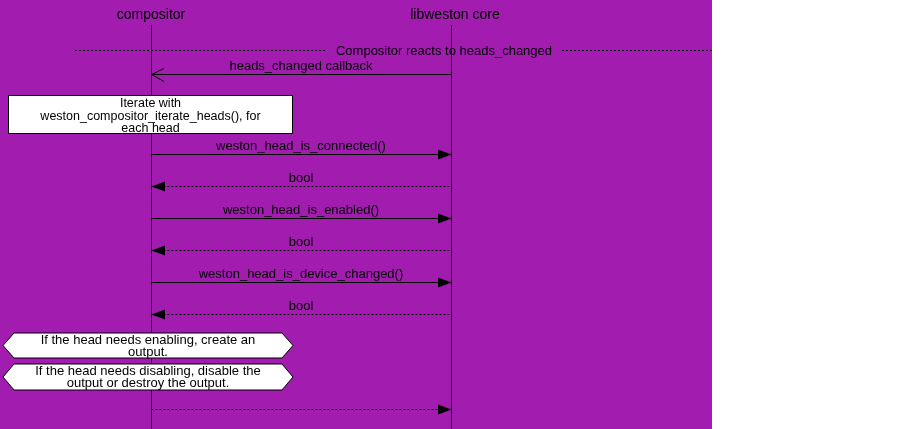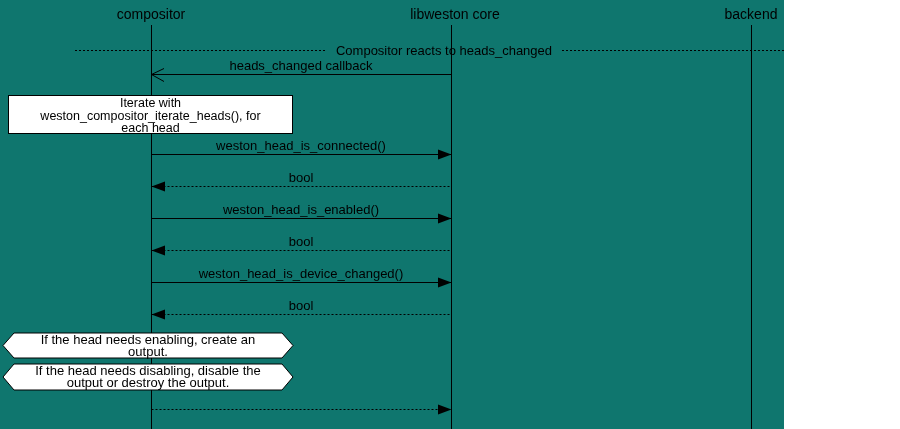--- a/index.html
+++ b/index.html
@@ -2,23 +2,23 @@
 <html><head>
 <meta charset="utf-8">
 <style>
   html, body {
     margin: 0;
     padding: 0;
     background: #ffffff;
   }
   .stage {
     position: relative;
-    width: 784px;
+    width: 712px;
     height: 429px;
-    background: #0f766e;
+    background: #a21caf;
     overflow: hidden;
   }
   svg {
     display: block;
   }
   svg text {
     font-family: "Liberation Sans", "DejaVu Sans", sans-serif;
     fill: #000000;
   }
   .actor-label {

